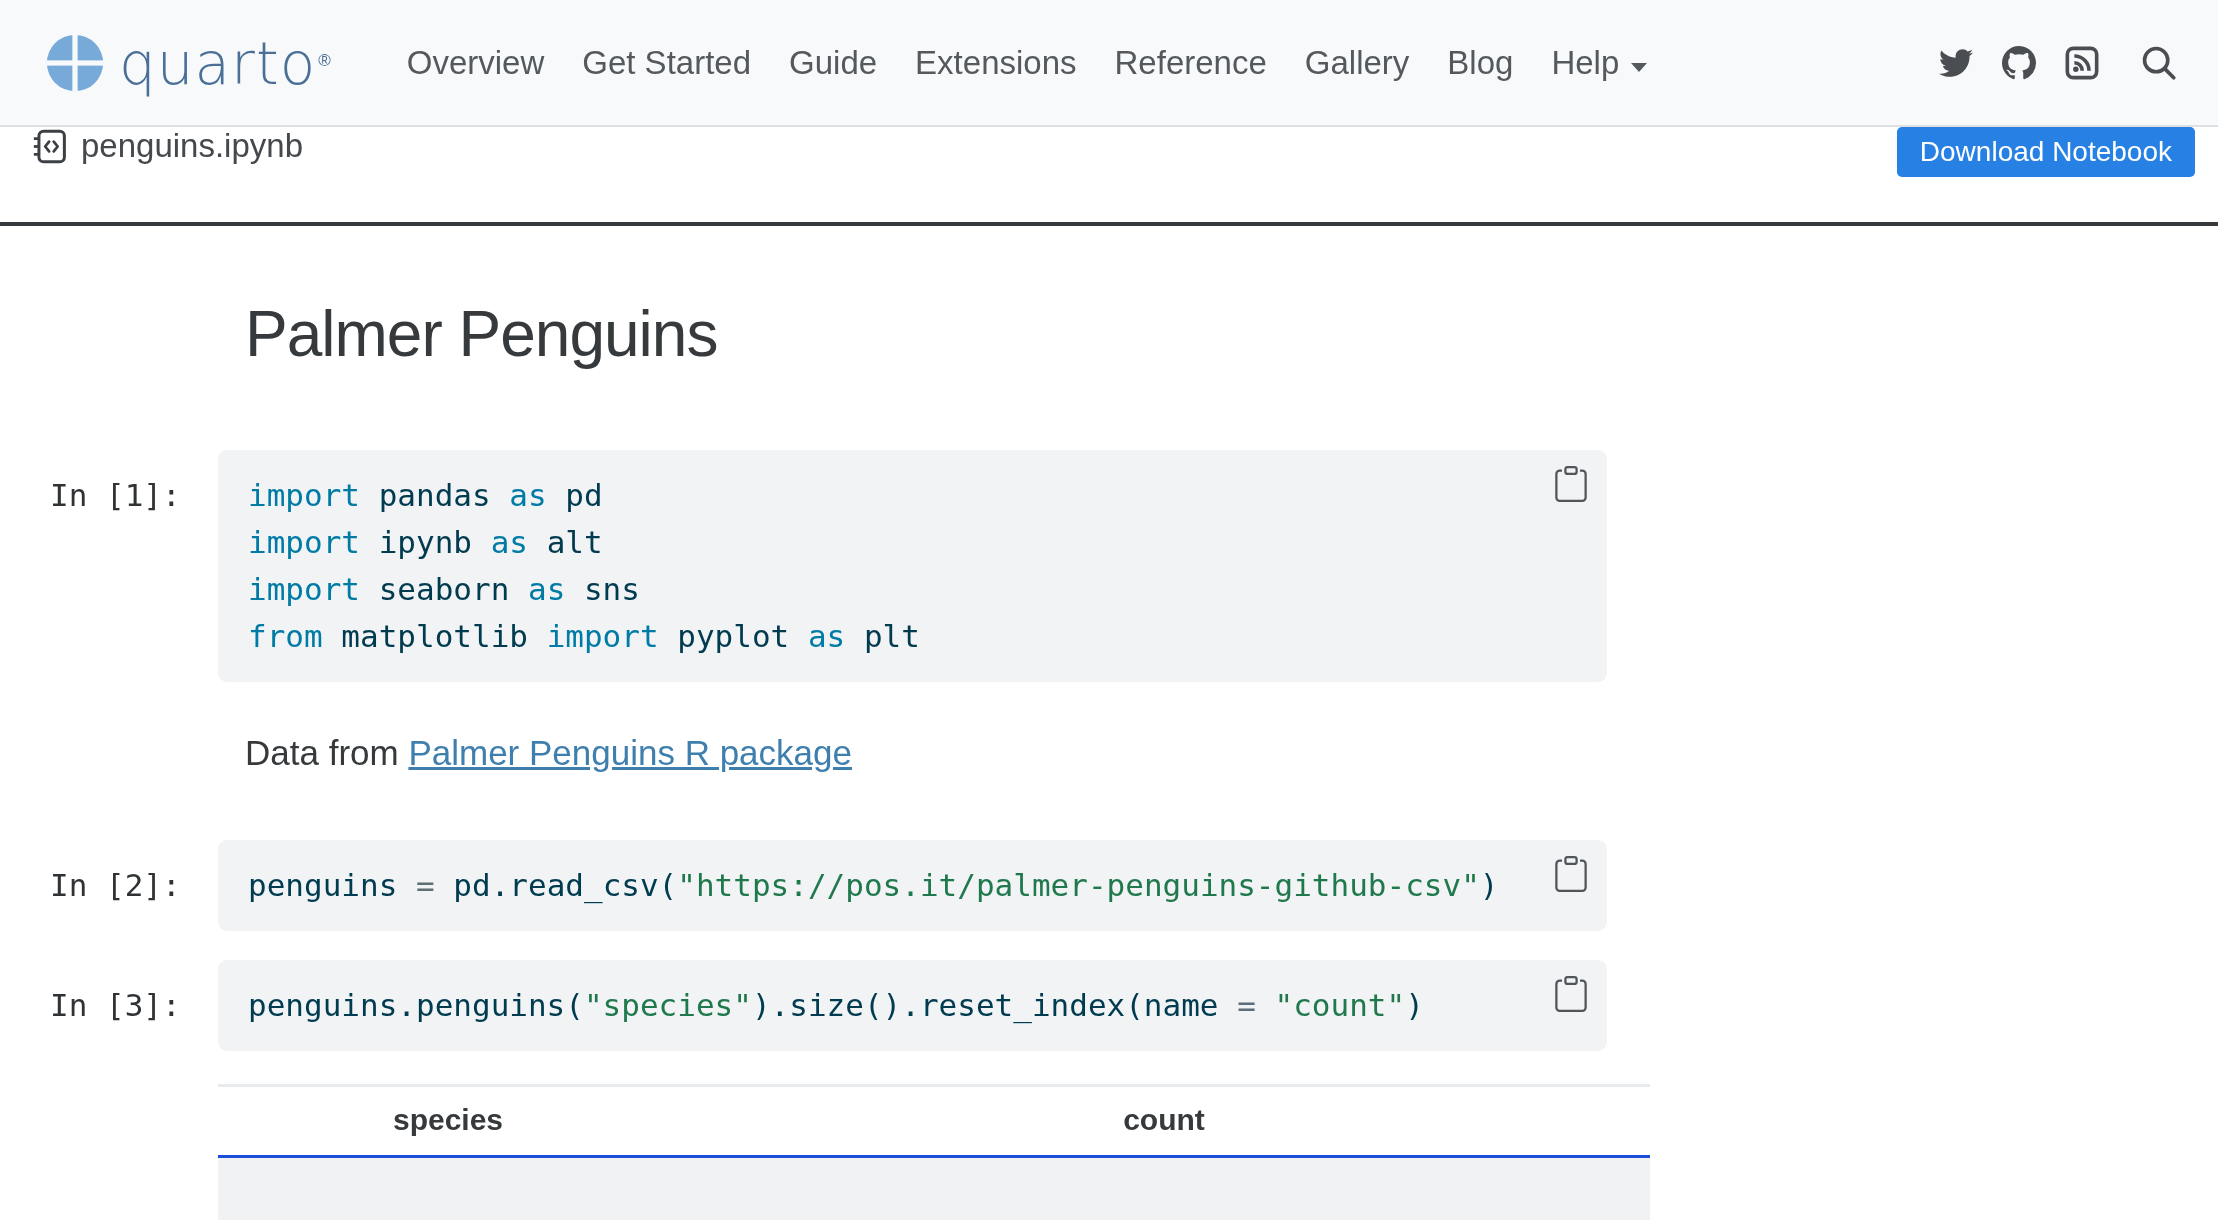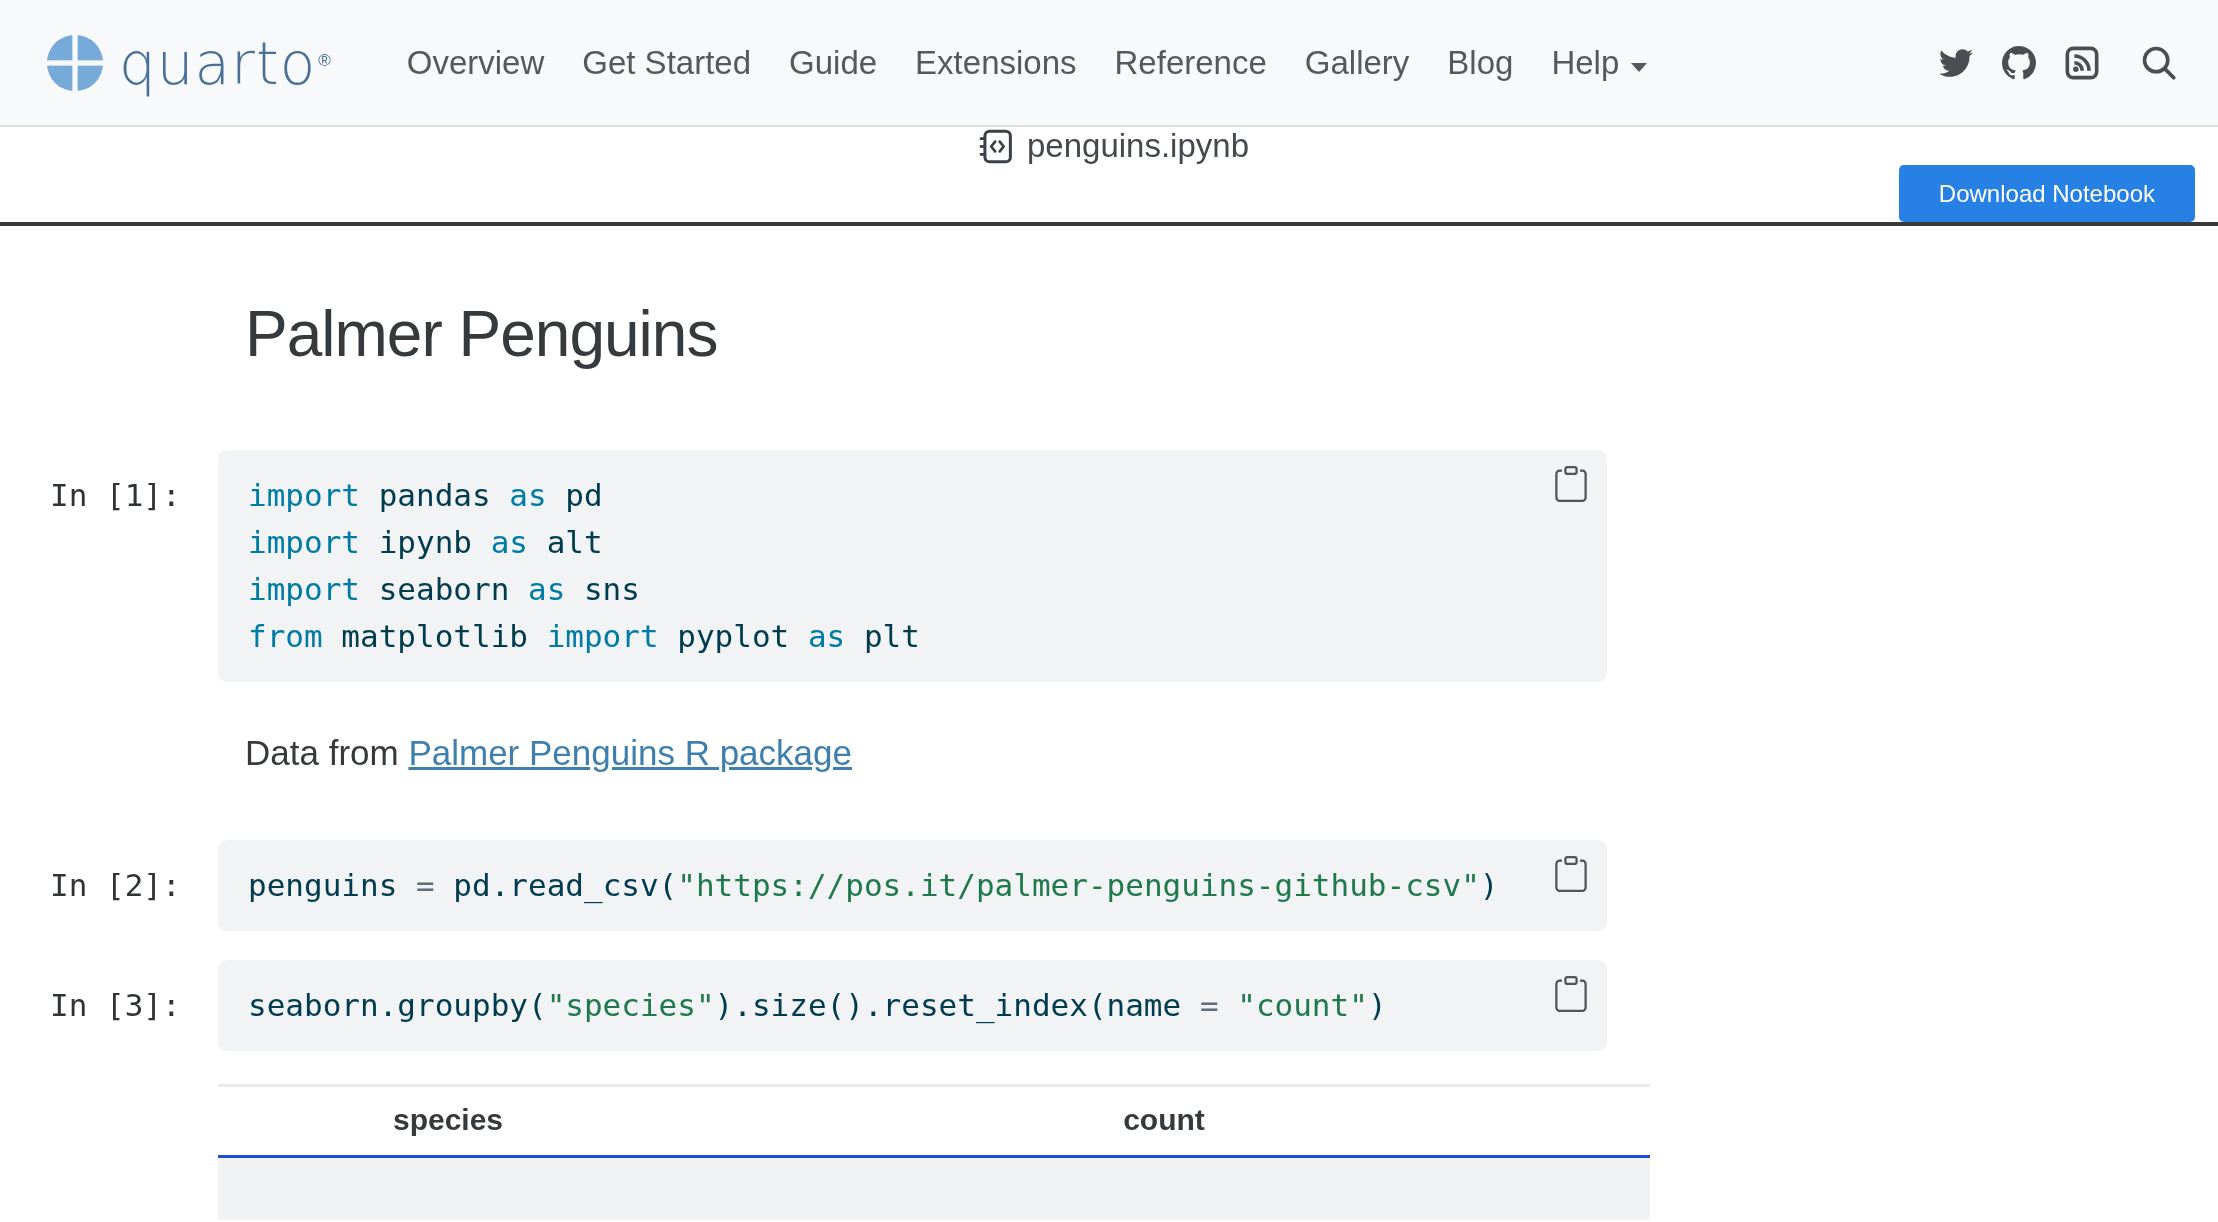--- a/index.html
+++ b/index.html
@@ -18,26 +18,26 @@
   .nav-link{font-size:33px;color:#54595e;text-decoration:none;cursor:pointer;white-space:nowrap;}
   .caret{display:inline-block;width:0;height:0;border-left:8px solid transparent;
          border-right:8px solid transparent;border-top:9px solid #54595e;margin-left:12px;
          position:relative;top:-2px;}
   .nav-icons{margin-left:auto;display:flex;align-items:center;gap:29px;}
   .nav-icon{width:34px;height:34px;color:#4a4e52;cursor:pointer;display:block;}
   .nav-icon.search{width:38px;height:38px;margin-left:12px;}
 
   
   .subheader{height:99px;background:#fff;border-bottom:4px solid #373a3c;
-             display:flex;align-items:center;padding:0 23px 0 32px;box-sizing:border-box;flex-direction:column;}
+             display:flex;align-items:flex-start;padding:0 23px 0 32px;box-sizing:border-box;}
   .file-info{display:flex;align-items:center;gap:12px;}
   .file-icon{width:37px;height:37px;color:#3c4045;}
   .file-name{font-size:33px;color:#45494d;}
   .download-btn{margin-left:auto;background:var(--accent,#2780e3);color:#fff;border:none;
-                border-radius:5px;height:66px;padding:0 40px;font-size:24px;cursor:pointer;
+                border-radius:5px;height:50px;padding:0 23px;font-size:28px;cursor:pointer;
                 font-family:"Liberation Sans", sans-serif;}
 
   
   .content{position:relative;}
   h1.title{font-size:64px;font-weight:400;color:#373a3c;line-height:1.2;
            margin:70px 0 77px 245px;letter-spacing:-1px;}
   .cell{display:flex;align-items:flex-start;margin-left:50px;}
   .cell-label{width:168px;font-family:"DejaVu Sans Mono", monospace;font-size:31px;
               line-height:47px;color:#303336;padding-top:22px;white-space:pre;}
   .cell-block{position:relative;width:1389px;box-sizing:border-box;background:#f1f3f5;
@@ -173,21 +173,21 @@
     <section class="cell">
       <div class="cell-label">In [3]:</div>
       <div class="cell-block">
         <button class="copy-btn">
           <svg viewBox="0 0 16 16">
               <path fill="currentColor" d="M4 1.5H3a2 2 0 0 0-2 2V14a2 2 0 0 0 2 2h10a2 2 0 0 0 2-2V3.5a2 2 0 0 0-2-2h-1v1h1a1 1 0 0 1 1 1V14a1 1 0 0 1-1 1H3a1 1 0 0 1-1-1V3.5a1 1 0 0 1 1-1h1v-1z"></path>
               <path fill="currentColor" d="M9.5 1a.5.5 0 0 1 .5.5v1a.5.5 0 0 1-.5.5h-3a.5.5 0 0 1-.5-.5v-1a.5.5 0 0 1 .5-.5h3zm-3-1A1.5 1.5 0 0 0 5 1.5v1A1.5 1.5 0 0 0 6.5 4h3A1.5 1.5 0 0 0 11 2.5v-1A1.5 1.5 0 0 0 9.5 0h-3z"></path>
             </svg>
         </button>
         <div class="code">
-            <div class="code-line"><span class="tok-id">seaborn.groupby(</span><span class="tok-str">"species"</span><span class="tok-id">).size().reset_index(name </span><span class="tok-op">=</span><span class="tok-id"> </span><span class="tok-str">"count"</span><span class="tok-id">)</span></div>
+            <div class="code-line"><span class="tok-id">penguins.penguins(</span><span class="tok-str">"species"</span><span class="tok-id">).size().reset_index(name </span><span class="tok-op">=</span><span class="tok-id"> </span><span class="tok-str">"count"</span><span class="tok-id">)</span></div>
           </div>
       </div>
     </section>
 
     <div class="table-wrap">
       <table class="df">
         <thead>
           <tr>
             <th class="col-species">species</th>
             <th class="col-count">count</th>

